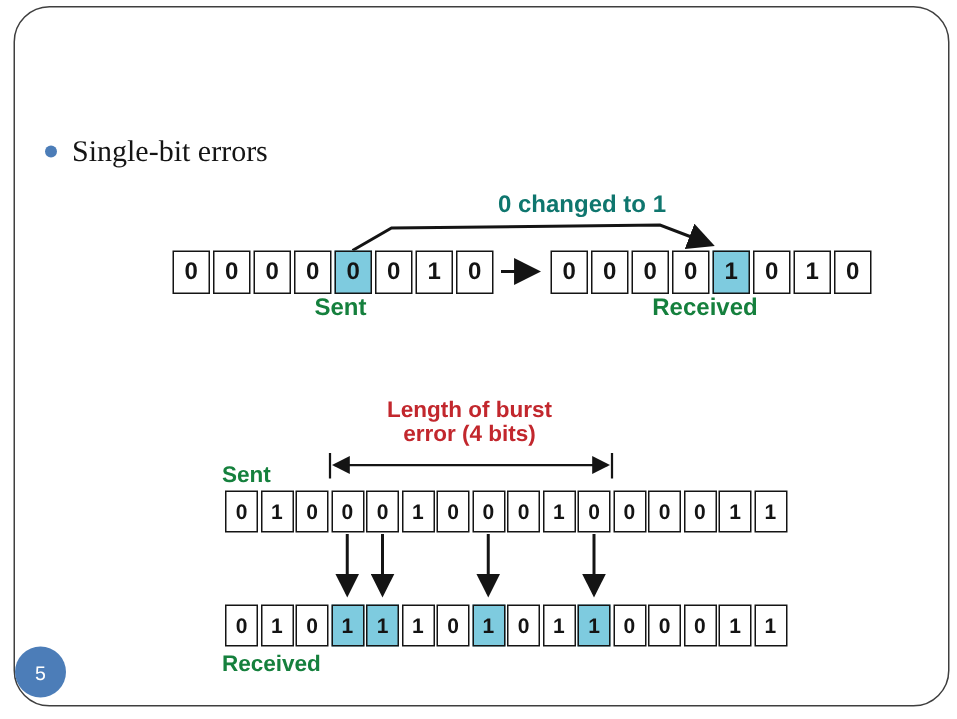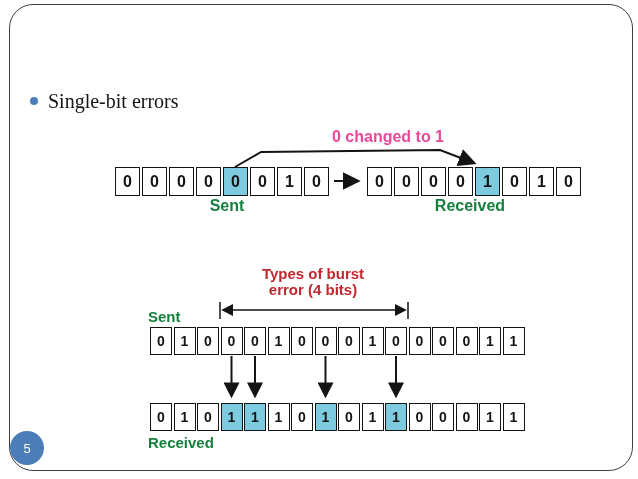--- a/index.html
+++ b/index.html
@@ -26,21 +26,21 @@
     margin:9px 10px 0 0;flex:none;
   }
   .bullet-label{
     font-family:"Liberation Serif",serif;font-size:20px;line-height:26px;color:#141414;
   }
   .diagram{position:absolute;}
   .d1{left:110px;top:126px;width:480px;height:96px;}
   .d2{left:130px;top:262px;width:420px;height:196px;}
   .arrow-layer{position:absolute;left:0;top:0;}
   .anno{
-    position:absolute;font-size:16px;font-weight:600;color:#ec4899;text-align:center;
+    position:absolute;font-size:16px;font-weight:600;color:#0f766e;text-align:center;
   }
   .anno-red{
     position:absolute;font-size:15px;line-height:16px;font-weight:700;
     color:var(--red,#c2272d);text-align:center;
   }
   .dlabel{position:absolute;font-size:15px;font-weight:700;color:#15803d;}
   .dlabel-c{text-align:center;}
   .bit-row{position:absolute;display:flex;}
   .bit{
     box-sizing:border-box;background:#fff;border:1.5px solid #141414;
@@ -112,21 +112,21 @@
       </defs>
       <line x1="90" y1="40" x2="90" y2="57" stroke-width="1.5"></line>
       <line x1="278" y1="40" x2="278" y2="57" stroke-width="1.5"></line>
       <line x1="93" y1="48" x2="275" y2="48" stroke-width="1.5" marker-start="url(#ah2)" marker-end="url(#ah2)"></line>
       <line x1="101.5" y1="94" x2="101.5" y2="134" stroke-width="2" marker-end="url(#ah2)"></line>
       <line x1="125" y1="94" x2="125" y2="134" stroke-width="2" marker-end="url(#ah2)"></line>
       <line x1="195.5" y1="94" x2="195.5" y2="134" stroke-width="2" marker-end="url(#ah2)"></line>
       <line x1="266" y1="94" x2="266" y2="134" stroke-width="2" marker-end="url(#ah2)"></line>
     </svg>
     <div class="anno-red" style="left:103px;top:4px;width:160px;">
-      <div>Types of burst</div>
+      <div>Length of burst</div>
       <div>error (4 bits)</div>
     </div>
     <div class="dlabel" style="left:18px;top:46px;">Sent</div>
     <div class="bit-row row16" style="left:20px;top:65px;">
         <div class="bit">0</div>
         <div class="bit">1</div>
         <div class="bit">0</div>
         <div class="bit">0</div>
         <div class="bit">0</div>
         <div class="bit">1</div>

